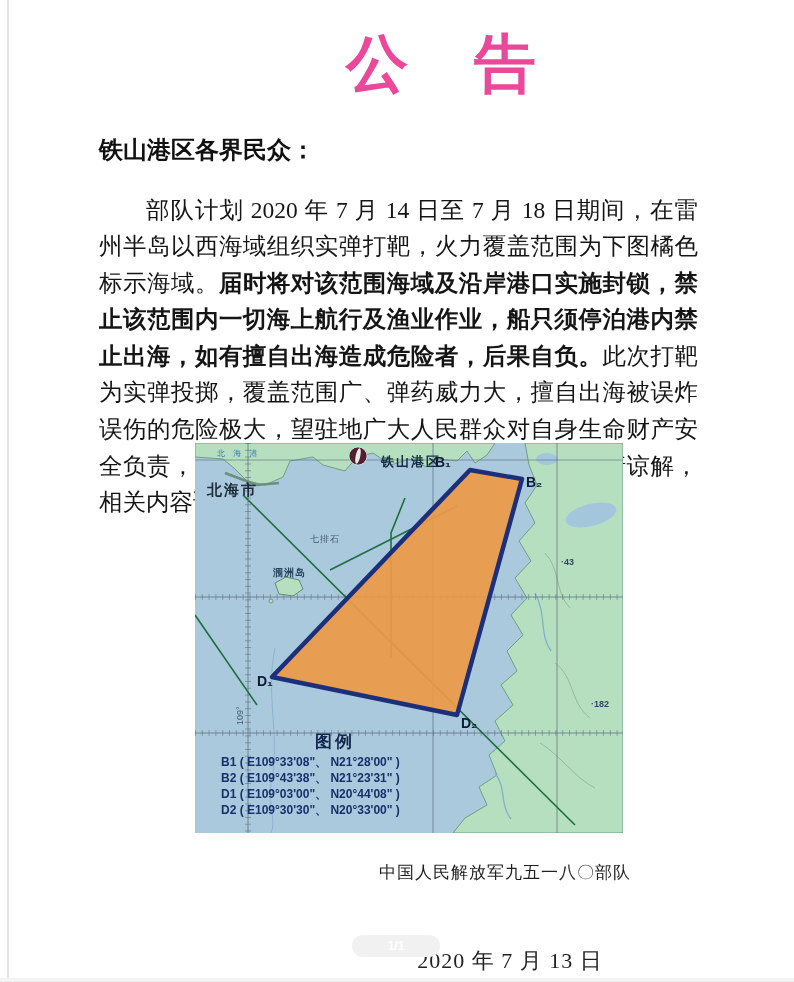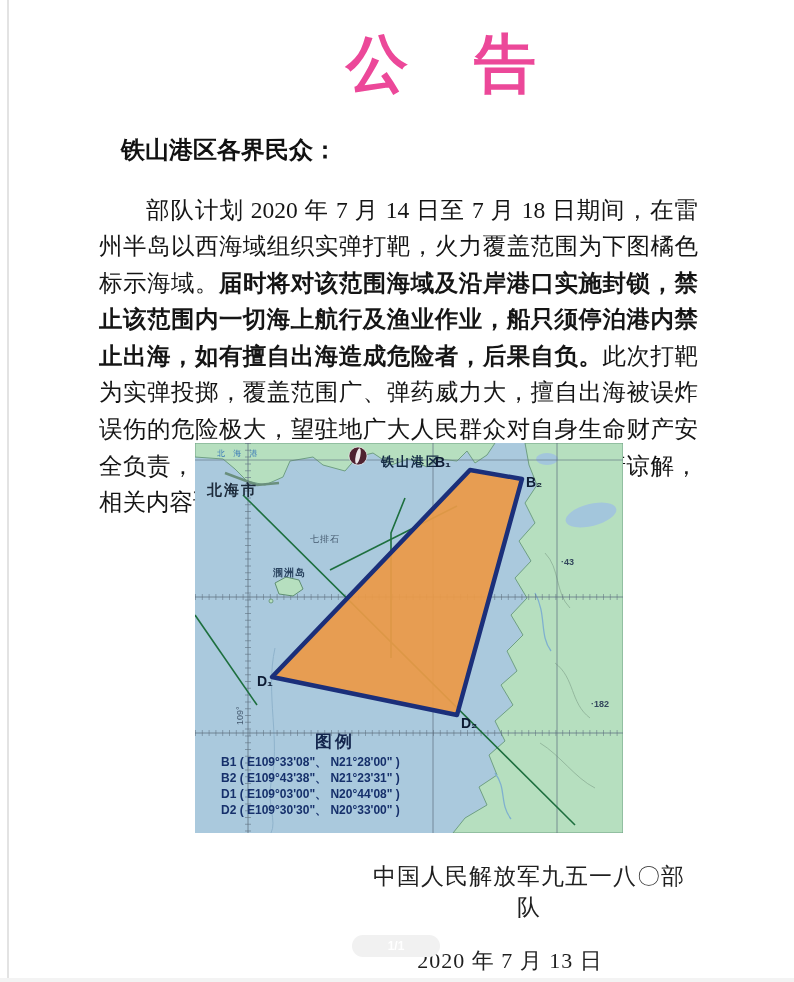--- a/index.html
+++ b/index.html
@@ -18,34 +18,33 @@
   }
   .doc-title{
     position:absolute;left:0;top:22px;width:788px;
     text-align:center;font-family:"Liberation Sans","DejaVu Sans",sans-serif;
     font-size:62px;font-weight:700;letter-spacing:2px;color:#ec4899;padding-left:48px;
   }
   .salutation{
     position:absolute;left:99px;top:134px;width:600px;
     font-size:24px;font-weight:700;color:#111;
     font-family:"Liberation Sans","DejaVu Sans",sans-serif;
-    margin-left:22px;
   }
   .notice-paragraph{
     position:absolute;left:99px;top:168px;width:599px;
     font-size:23.5px;line-height:36.6px;text-align:justify;
     text-indent:2em;color:#151515;
   }
   .notice-paragraph .seg-bold{font-weight:700;}
   .map-wrap{
     position:absolute;left:195px;top:443px;width:428px;height:390px;
   }
   .signature{
-    position:absolute;left:368px;top:861px;width:322px;
-    font-size:23px;text-align:center;color:#1f1f1f;letter-spacing:1px;
+    position:absolute;left:344px;top:861px;width:322px;
+    font-size:17px;text-align:center;color:#1f1f1f;letter-spacing:1px;
   }
   .doc-date{
     position:absolute;left:360px;top:902px;width:300px;
     font-size:22px;text-align:center;color:#1f1f1f;letter-spacing:1px;margin-top:44px;
   }
   .page-indicator{
     position:absolute;left:352px;top:935px;width:88px;height:22px;
     background:#f1f1f1;border-radius:11px;
     display:flex;align-items:center;justify-content:center;
     font-family:"Liberation Sans","DejaVu Sans",sans-serif;

